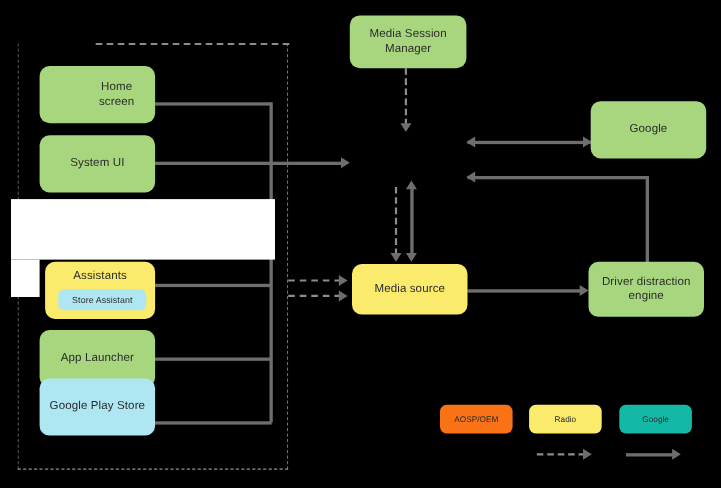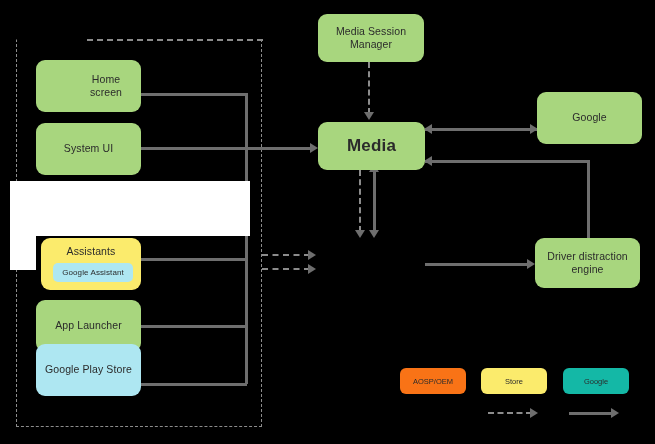--- a/index.html
+++ b/index.html
@@ -133,44 +133,44 @@
     <span>Home screen</span>
   </div>
 
   <div class="node aosp" style="left:36px;top:123px;width:105px;height:52px;">
     <span>System UI</span>
   </div>
 
   <div class="node apps assistants" style="left:41px;top:238px;width:100px;height:52px;text-align:center;">
     <span>Assistants</span>
     <span class="chip">
-      <span>Google Assistant</span>
+      <span>Store Assistant</span>
     </span>
   </div>
 
   <div class="node aosp" style="left:36px;top:300px;width:105px;height:52px;">
     <span>App Launcher</span>
   </div>
 
   <div class="node google" style="left:36px;top:344px;width:105px;height:52px;">
     <span>Google Play Store</span>
   </div>
 
   <div class="node aosp" style="left:318px;top:14px;width:106px;height:48px;">
     <span>Media Session Manager</span>
   </div>
 
-  <div class="node aosp media" style="left:318px;top:122px;width:107px;height:48px;">
-    <span>Media</span>
-  </div>
 
   <div class="node aosp" style="left:537px;top:92px;width:105px;height:52px;">
     <span>Google</span>
   </div>
 
+  <div class="node apps" style="left:320px;top:240px;width:105px;height:46px;">
+    <span>Media source</span>
+  </div>
 
   <div class="node aosp" style="left:535px;top:238px;width:105px;height:50px;">
     <span>Driver distraction engine</span>
   </div>
 
   <div class="line v" style="left:245px;top:93px;height:291px;"></div>
 
   <div class="line h" style="left:141px;top:93px;width:106px;"></div>
 
   <div class="line h" style="left:141px;top:258px;width:106px;"></div>
@@ -209,21 +209,21 @@
   <div class="line h" style="left:425px;top:263px;width:105px;"></div>
   <div class="ah right" style="left:527px;top:259px;"></div>
 
   <div class="occluder" style="left:10px;top:181px;width:240px;height:55px;"></div>
   <div class="occluder" style="left:10px;top:236px;width:26px;height:34px;"></div>
 
   <div class="legend-box aosp" style="left:400px;top:368px;width:66px;height:26px;">
     <span>AOSP/OEM</span>
   </div>
   <div class="legend-box apps" style="left:481px;top:368px;width:66px;height:26px;">
-    <span>Store</span>
+    <span>Radio</span>
   </div>
   <div class="legend-box google" style="left:563px;top:368px;width:66px;height:26px;">
     <span>Google</span>
   </div>
 
   <div class="dline h" style="left:488px;top:412px;width:44px;"></div>
   <div class="ah right" style="left:530px;top:408px;"></div>
 
   <div class="line h" style="left:569px;top:412px;width:44px;"></div>
   <div class="ah right" style="left:611px;top:408px;"></div>

